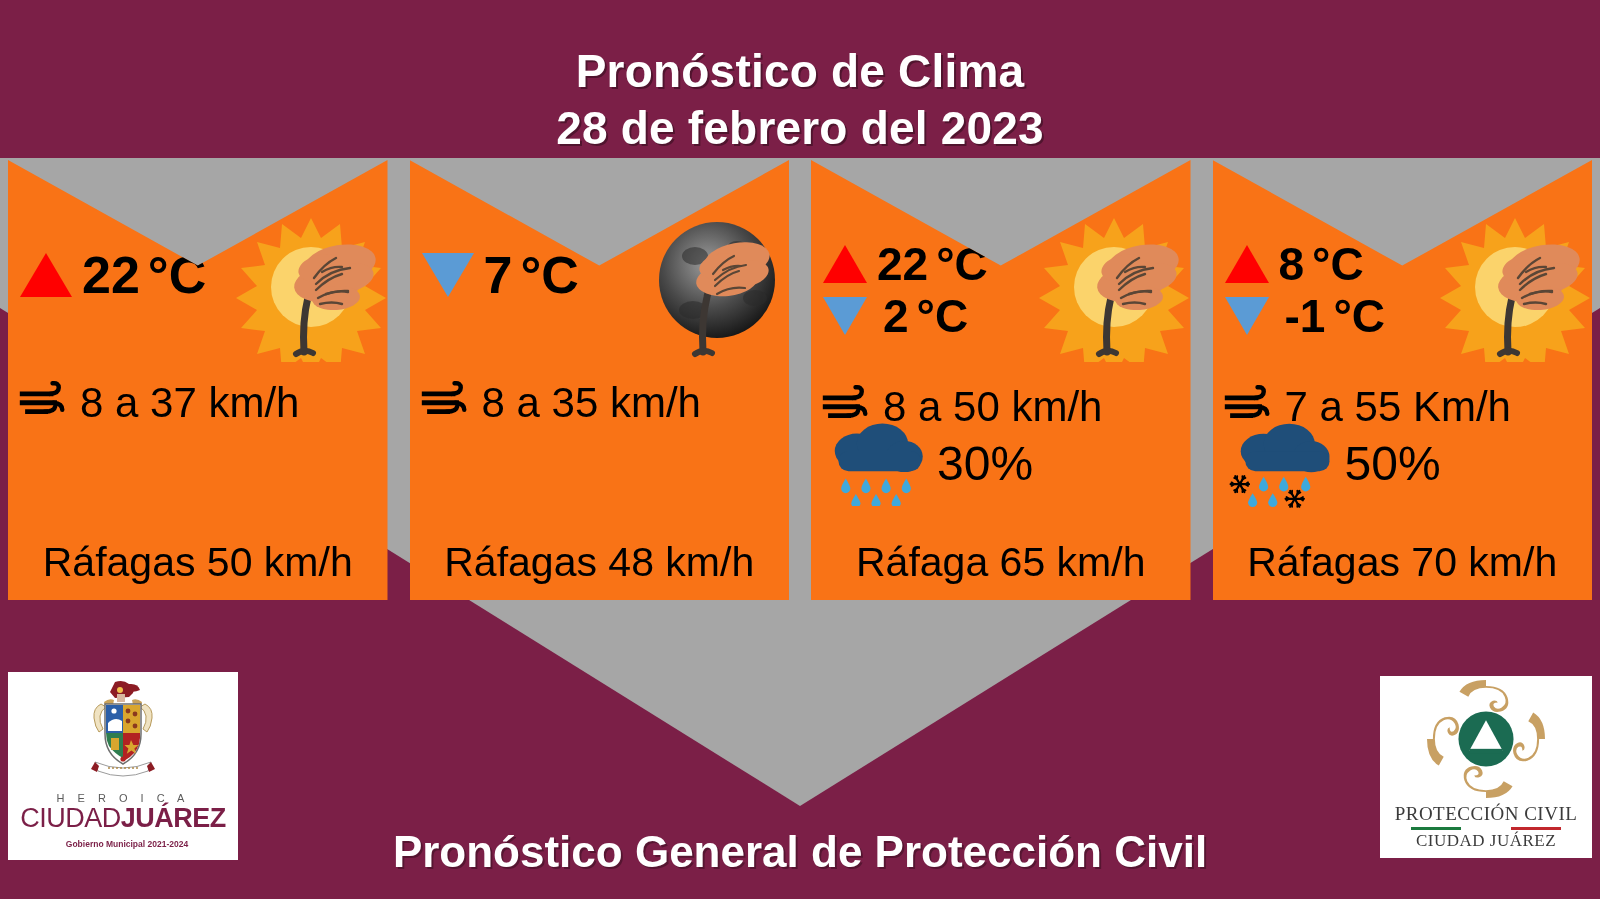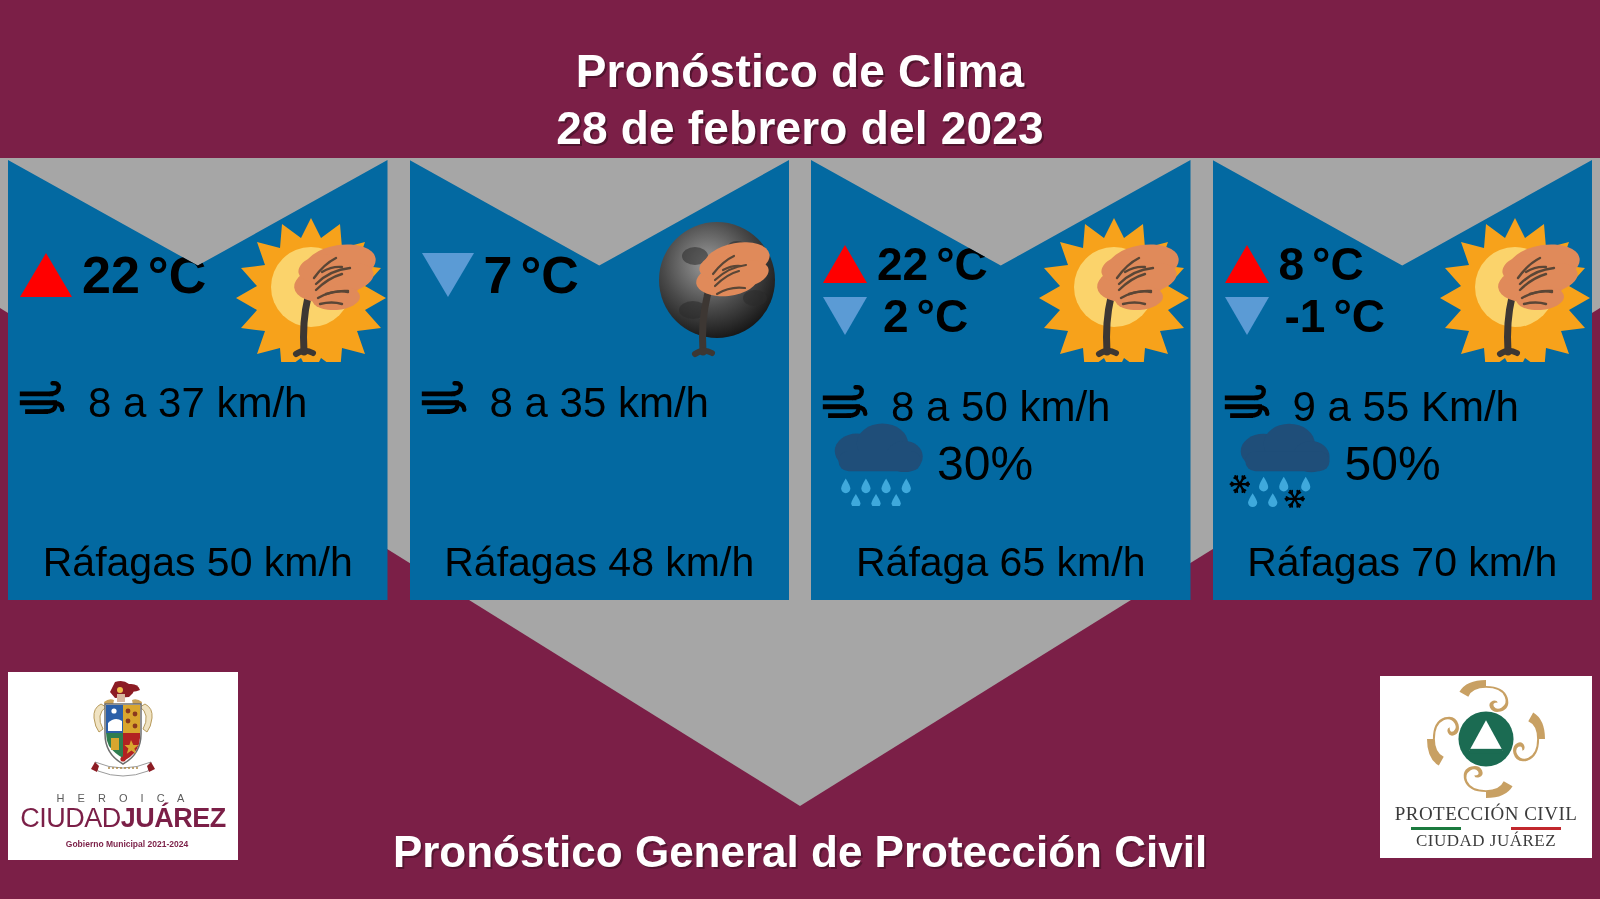--- a/index.html
+++ b/index.html
@@ -32,21 +32,21 @@
     text-shadow: 2px 2px 0 rgba(0,0,0,.35);
   }
 
   
   #cards {
     position:absolute; left:8px; top:160px; width:1584px; height:440px;
     z-index:4; display:flex; gap:22px;
   }
   .card {
     position:relative; flex:1 1 0; height:440px;
-    background:#0369a1;
+    background:#f97316;
     clip-path: polygon(0 0, 50% 24%, 100% 0, 100% 100%, 0 100%);
     padding-top:8px;
   }
   .card-title {
     position:absolute; left:0; right:0; top:8px;
     text-align:center; font-size:25px; font-weight:bold; color:#000;
     z-index:6;
   }
 
   
@@ -85,21 +85,21 @@
 
   
   .art {
     position:absolute; right:2px; top:52px; width:150px; height:150px;
     z-index:5; pointer-events:none;
   }
 
   
   .wind-row {
     position:absolute; left:10px; z-index:7;
-    display:flex; align-items:center; gap:8px;
+    display:flex; align-items:center; 
   }
   .wind-text { font-size:42px; color:#000; white-space:nowrap; }
 
   
   .precip-row {
     position:absolute; left:14px; z-index:7;
     display:flex; align-items:center; gap:10px;
   }
   .precip-text { font-size:48px; color:#000; }
 
@@ -397,21 +397,21 @@
       <path d="M2 18 H40"></path>
       <path d="M2 28 H44"></path>
       <path d="M8 38 H34"></path>
     </g>
     <g stroke="#000" stroke-width="5" fill="none" stroke-linecap="round">
       <path d="M36 18 q10 -1 10 -7 q0 -6 -7 -5"></path>
       <path d="M40 28 q10 1 10 8"></path>
       <path d="M30 38 q11 0 12 -6"></path>
     </g>
   </svg></span>
-        <span class="wind-text">9 a 55 Km/h</span>
+        <span class="wind-text">7 a 55 Km/h</span>
       </div>
       <div class="precip-row" style="top: 258px;">
         <span><svg viewBox="0 0 118 100" width="108" height="92">
     <g fill="#1f4e79">
       <ellipse cx="40" cy="36" rx="25" ry="19"></ellipse>
       <ellipse cx="68" cy="28" rx="28" ry="22"></ellipse>
       <ellipse cx="92" cy="42" rx="20" ry="17"></ellipse>
       <rect x="20" y="36" width="92" height="22" rx="11"></rect>
     </g>
     <g>

